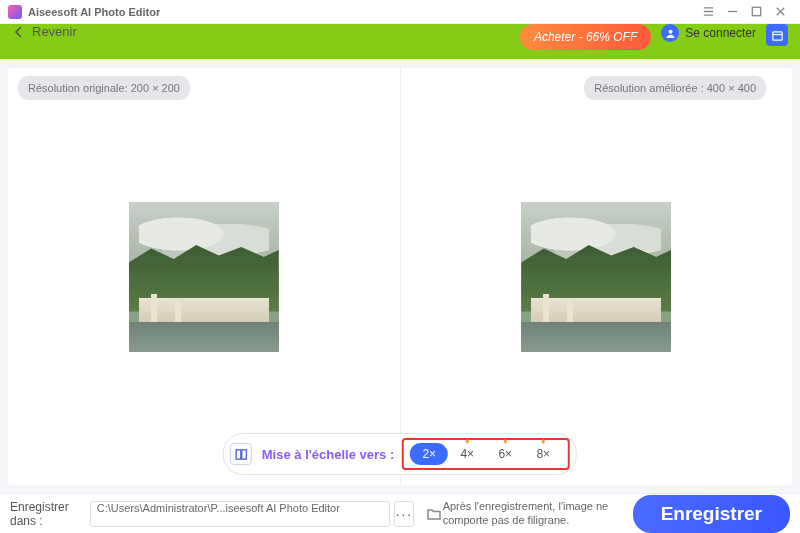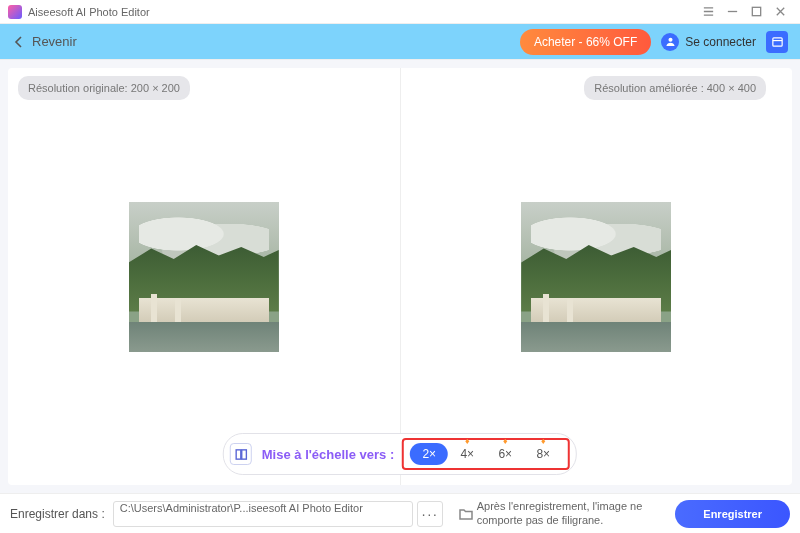--- a/index.html
+++ b/index.html
@@ -1,27 +1,27 @@
 <!DOCTYPE html>
 <html><head>
 <meta charset="utf-8">
 <style>
   * { box-sizing: border-box; margin: 0; padding: 0; }
   html, body { width: 800px; height: 533px; font-family: "Segoe UI", Arial, sans-serif; background: #f5f6fa; color: #333; }
   .titlebar { height: 24px; display: flex; align-items: center; padding: 0 8px; background: #fff; border-bottom: 1px solid #eee; }
   .titlebar .logo { width: 14px; height: 14px; background: linear-gradient(135deg,#ff5ea3,#6a5bff); border-radius: 3px; margin-right: 6px; }
-  .titlebar .title { font-size: 11px; color: #666; }
+  .titlebar .title { font-size: 11px; color: #666; font-weight: bold; }
   .titlebar .spacer { flex: 1; }
   .win-btn { width: 24px; height: 18px; display: flex; align-items: center; justify-content: center; cursor: pointer; color: #666; }
   .win-btn svg { width: 13px; height: 13px; }
-  .topbar { height: 36px; display: flex; align-items: center; padding: 0 12px; background: #7dd3fc; border-bottom: 1px solid #eee; }
+  .topbar { height: 36px; display: flex; align-items: flex-start; padding: 0 12px; background: #84cc16; border-bottom: 1px solid #eee; }
   .back { display: flex; align-items: center; cursor: pointer; color: #555; font-size: 13px; }
   .back svg { width: 14px; height: 14px; margin-right: 6px; stroke: #555; }
   .topbar .spacer { flex: 1; }
-  .buy-btn { background: linear-gradient(90deg,#ff8a3d,#ff5a3d); color: #fff; font-size: 12px; padding: 6px 14px; border-radius: 14px; cursor: pointer; margin-right: 10px; font-weight: 500;}
+  .buy-btn { background: linear-gradient(90deg,#ff8a3d,#ff5a3d); color: #fff; font-size: 12px; padding: 6px 14px; border-radius: 14px; cursor: pointer; margin-right: 10px; font-weight: 500; font-style: italic;}
   .login { display: flex; align-items: center; cursor: pointer; font-size: 12px; color: #333; margin-right: 10px;}
   .login .av { width: 18px; height: 18px; border-radius: 50%; background: #3b6cff; display: flex; align-items: center; justify-content: center; margin-right: 6px;}
   .login .av svg { width: 11px; height: 11px; fill: #fff;}
   .sched { width: 22px; height: 22px; border-radius: 4px; background: #3b6cff; display:flex; align-items:center; justify-content:center; cursor:pointer;}
   .sched svg { width:13px; height:13px; fill:#fff; }
   .workspace { position: relative; height: 417px; background: #fff; margin: 8px; border-radius: 4px; overflow: hidden; }
   .res-badge { position: absolute; top: 8px; font-size: 11px; color: #777; background: #e6e6ea; padding: 6px 10px; border-radius: 10px; }
   .res-left { left: 10px; }
   .res-right { right: 26px; }
   .panes { display: flex; height: 100%; }
@@ -43,21 +43,21 @@
   .opt { position:relative; width:38px; text-align:center; font-size:12px; color:#555; padding:4px 0; border-radius:12px; cursor:pointer;}
   .opt.sel { background:#3b6cff; color:#fff; }
   .opt .crown { position:absolute; top:-7px; left:50%; transform:translateX(-50%); color:#ff9a2e; font-size:9px;}
   .footer { height: 40px; display: flex; align-items: center; padding: 0 10px; background: #fff; border-top: 1px solid #eee; }
   .fl { font-size: 12px; color: #555; margin-right: 8px; }
   .path-box { flex: 0 0 300px; height: 26px; border: 1px solid #ddd; border-radius: 3px; padding: 0 6px; font-size: 11px; color: #666; display:flex; align-items:flex-start; background:#fff;}
   .more-btn { width: 26px; height: 26px; border:1px solid #ddd; border-radius:3px; margin-left:4px; display:flex;align-items:center;justify-content:center; cursor:pointer; color:#666; font-size:14px; letter-spacing:1px;}
   .folder-icn { width:22px; height:22px; margin-left:12px; display:flex; align-items:center; justify-content:center; color:#777;}
   .folder-icn svg{ width:16px; height:16px; fill:none; stroke:#888; stroke-width:1.5;}
   .note { font-size: 11px; color: #666; line-height: 1.2; max-width: 190px;}
-  .save-btn { margin-left: auto; background: linear-gradient(90deg,#4a6bff,#3b56ff); color:#fff; font-size:11px; font-weight:600; padding:8px 28px; border-radius:18px; cursor:pointer;}
+  .save-btn { margin-left: auto; background: linear-gradient(90deg,#4a6bff,#3b56ff); color:#fff; font-size:19px; font-weight:600; padding:8px 28px; border-radius:18px; cursor:pointer;}
 </style>
 </head>
 <body>
 
 <div class="titlebar">
   <div class="logo"></div>
   <div class="title">Aiseesoft AI Photo Editor</div>
   <div class="spacer"></div>
   <div class="win-btn">
       <svg viewBox="0 0 14 14">

